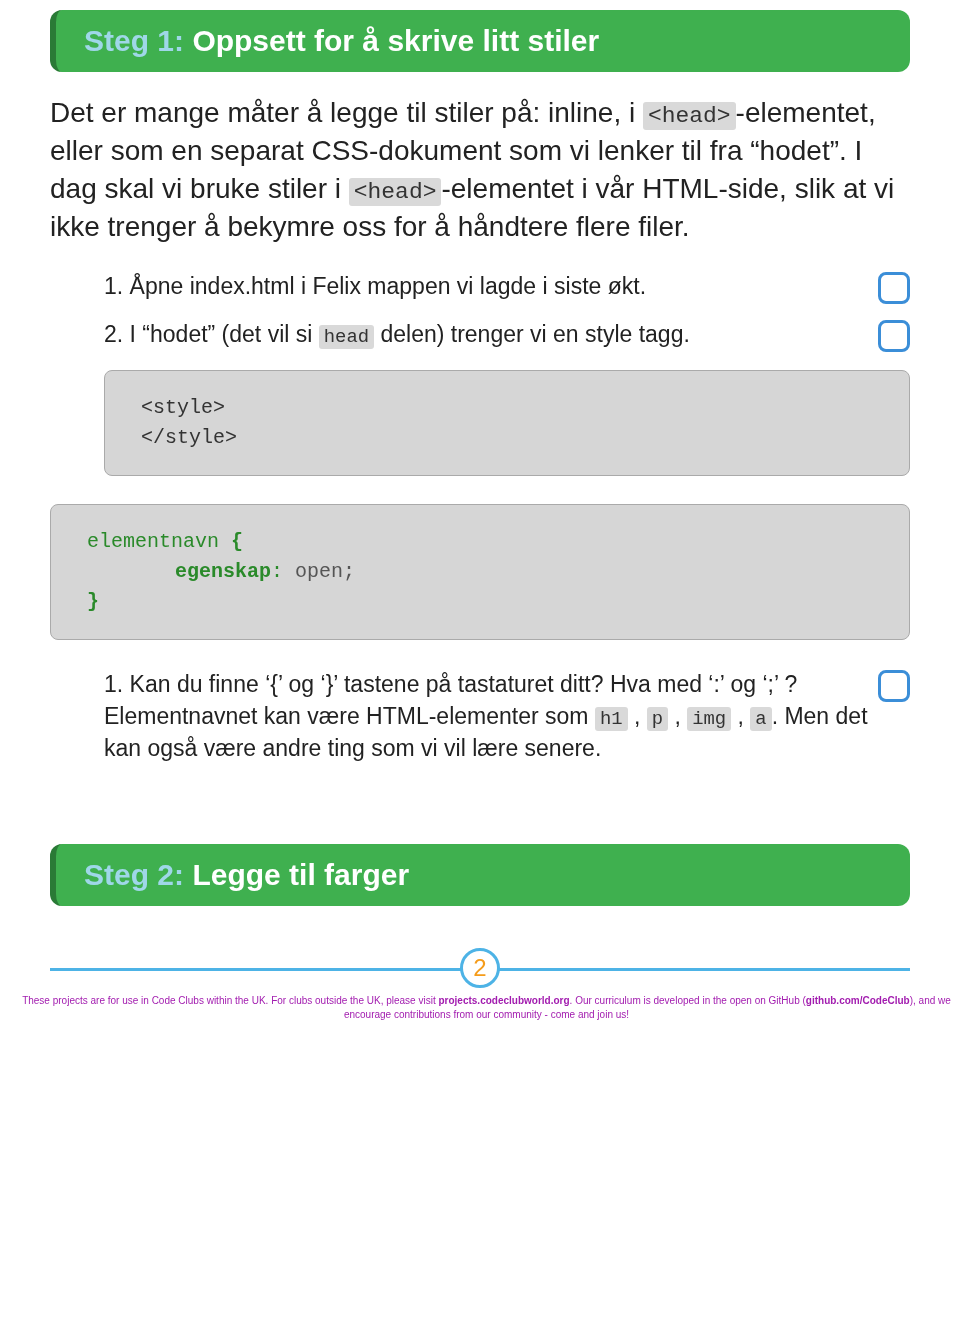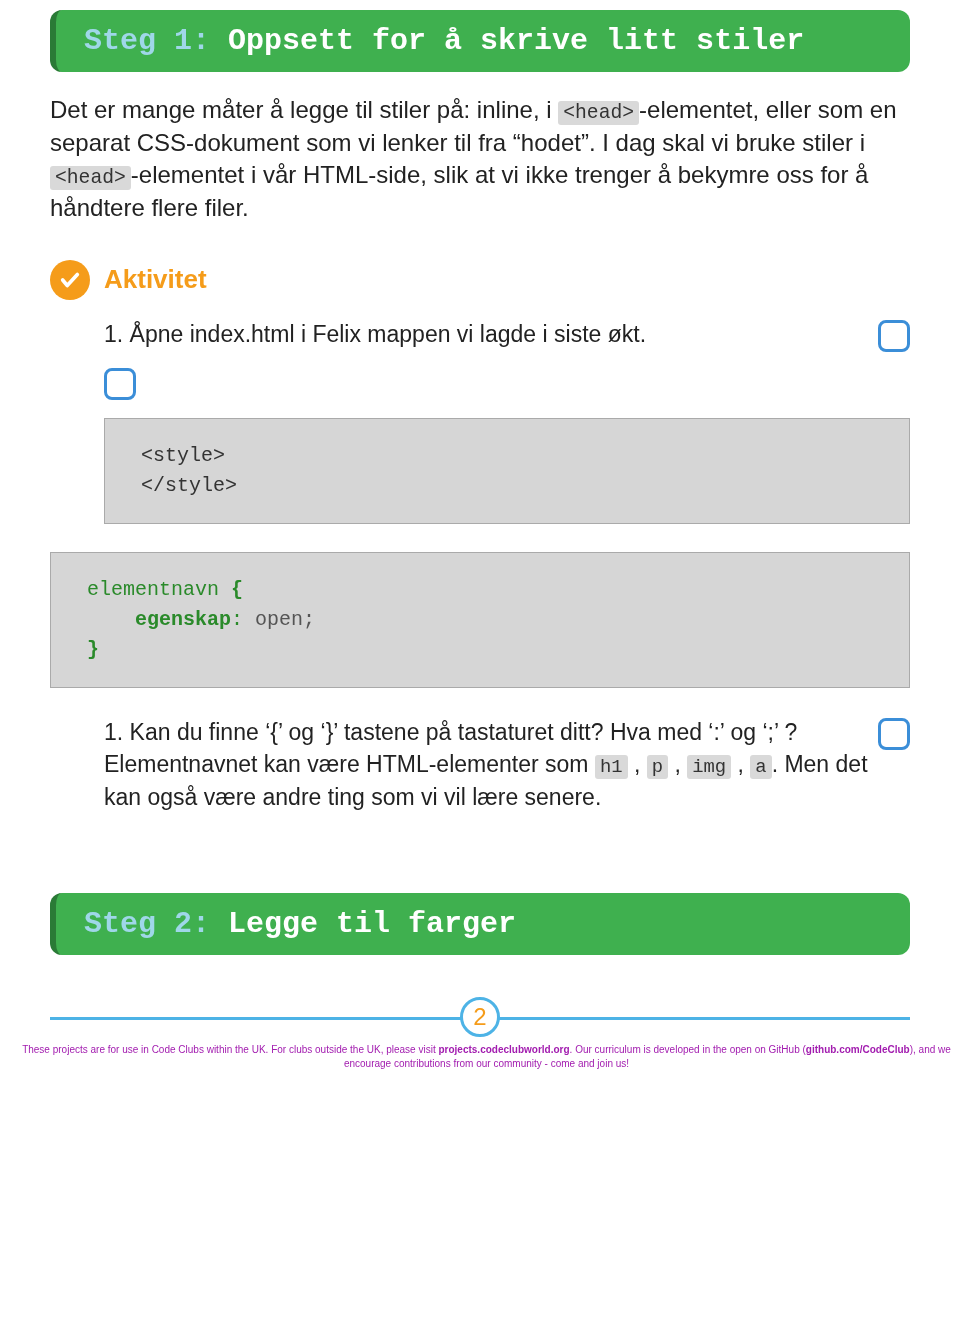--- a/index.html
+++ b/index.html
@@ -16,30 +16,29 @@
     background: #3fb04f;
     border-radius: 12px;
     padding: 14px 28px;
     margin-bottom: 22px;
     border-left: 6px solid #2a7a36;
   }
   .step-header-text {
     font-size: 30px;
     font-weight: 600;
     color: #fff;
-    font-family: Liberation Mono, monospace;
   }
   .step-header-text .step-label {
     color: #9fd7e8;
   }
   .intro-text {
-    font-size: 24px;
+    font-size: 28px;
     line-height: 1.35;
     color: #222;
-    margin-bottom: 36px;
+    margin-bottom: 24px;
   }
   .code-inline {
     font-family: "Courier New", monospace;
     font-size: 0.82em;
     background: #d9d9d9;
     padding: 1px 5px;
     border-radius: 3px;
     color: #333;
   }
   .activity-row {
@@ -87,36 +86,36 @@
     width: 32px;
     height: 32px;
     border: 3px solid #3b8ed8;
     border-radius: 8px;
     flex-shrink: 0;
     margin-top: 2px;
   }
   .code-block {
     background: #d6d6d6;
     border: 1px solid #aaa;
-    border-radius: 0;
+    border-radius: 8px;
     padding: 22px 36px;
     margin: 18px 0 28px 54px;
     font-family: "Courier New", monospace;
     font-size: 20px;
     line-height: 1.5;
     color: #333;
     white-space: pre;
   }
   .code-block-wide {
     margin-left: 0;
     margin-right: 0;
   }
   .code-block .name { color: #2a8a2a; }
   .code-block .brace { color: #2a8a2a; font-weight: 600; }
-  .code-block .prop { color: #2a8a2a; font-weight: 600; }
+  .code-block .prop { color: #2a8a2a; font-weight: 600; margin-left: 40px; }
   .code-block .colon { color: #2a8a2a; }
   .code-block .val { color: #555; }
   .mid-text {
     font-size: 23px;
     line-height: 1.4;
     color: #222;
     padding-left: 108px;
     padding-right: 60px;
     margin-bottom: 42px;
   }
@@ -177,38 +176,34 @@
     <span class="step-header-text">
       <span class="step-label">Steg 1:</span>
       <span>Oppsett for å skrive litt stiler</span>
     </span>
   </div>
 
   <p class="intro-text">
     <span>Det er mange måter å legge til stiler på: inline, i </span><code class="code-inline">&lt;head&gt;</code><span>-elementet, eller som en separat CSS-dokument som vi lenker til fra “hodet”. I dag skal vi bruke stiler i </span><code class="code-inline">&lt;head&gt;</code><span>-elementet i vår HTML-side, slik at vi ikke trenger å bekymre oss for å håndtere flere filer.</span>
   </p>
 
-  <div class="activity-row">
-    <div class="check-circle">
-      <svg viewBox="0 0 24 24" fill="none" stroke="#fff" stroke-width="4" stroke-linecap="round" stroke-linejoin="round">
-          <polyline points="4 12 9 18 20 6"></polyline>
-        </svg>
-    </div>
-    <div class="activity-title">Aktivitet</div>
-  </div>
 
   <ol class="activity-list">
     <li class="activity-item">
       <div class="activity-item-text">
         <span class="activity-item-num">1.</span>
         <span>Åpne index.html i Felix mappen vi lagde i siste økt.</span>
       </div>
       <div class="checkbox"></div>
     </li>
     <li class="activity-item">
+      <div class="activity-item-text">
+        <span class="activity-item-num">2.</span>
+        <span>I “hodet” (det vil si </span><code class="code-inline">head</code><span> delen) trenger vi en style tagg.</span>
+      </div>
       <div class="checkbox"></div>
     </li>
   </ol>
 
   <pre class="code-block">&lt;style&gt;
 &lt;/style&gt;</pre>
 
 
   <pre class="code-block code-block-wide"><span class="name">elementnavn</span> <span class="brace">{</span>
     <span class="prop">egenskap</span><span class="colon">:</span> <span class="val">open</span><span class="val">;</span>

